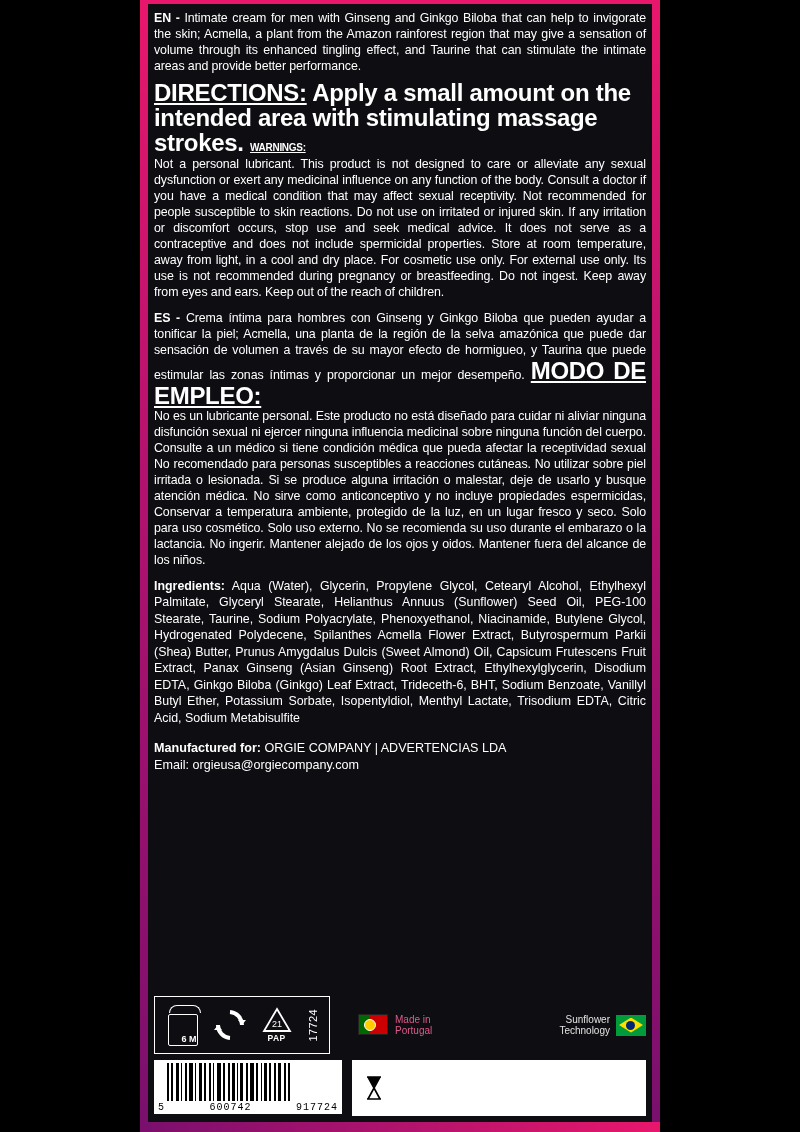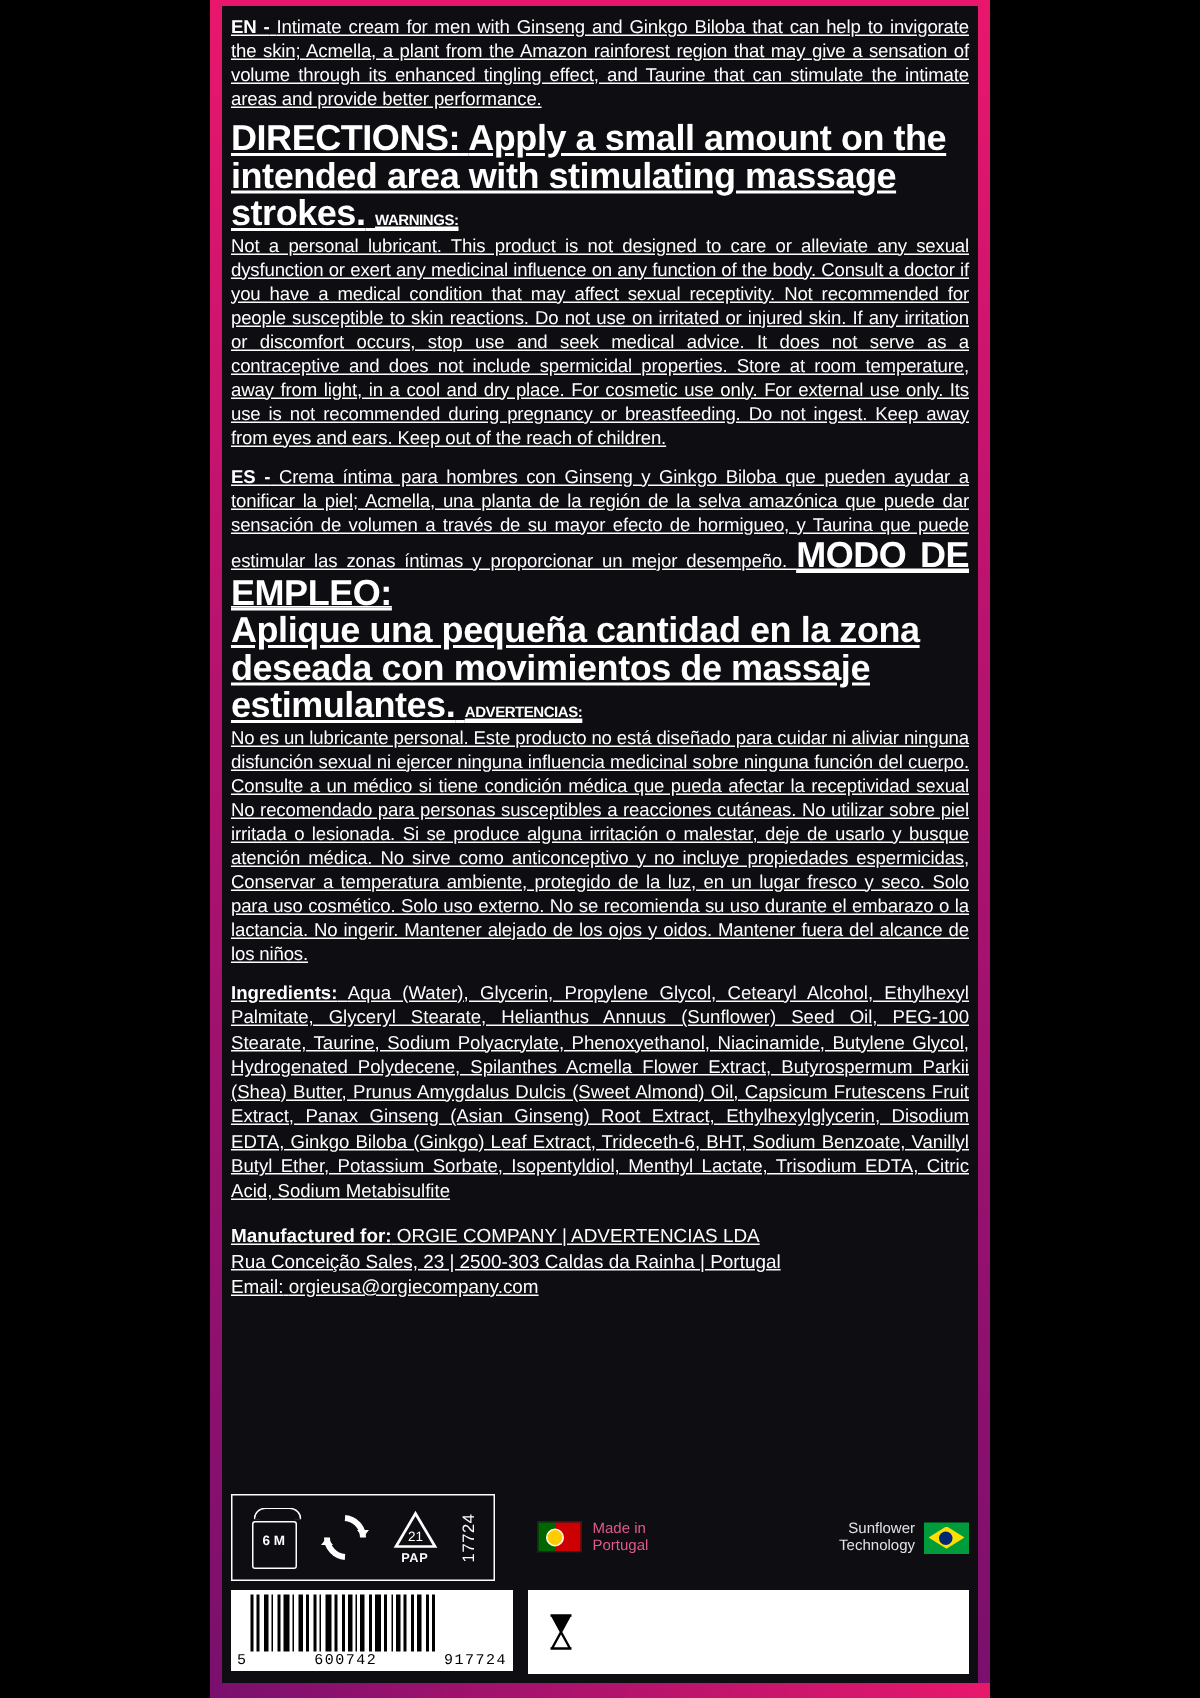--- a/index.html
+++ b/index.html
@@ -5,21 +5,21 @@
   html,body{margin:0;padding:0;background:#000;}
   body{width:800px;height:1132px;font-family:"Liberation Sans",sans-serif;color:#ffffff;}
   .page{position:relative;width:800px;height:1132px;background:#0d0d12;overflow:hidden;}
   
   .edge{position:absolute;top:0;bottom:0;width:8px;background:linear-gradient(180deg,#e8176c,#b5126f 40%,#7a0f6d);}
   .edge.left{left:140px;}
   .edge.right{right:140px;}
   .edge-outer{position:absolute;top:0;bottom:0;width:140px;background:#000;}
   .edge-outer.left{left:0;}
   .edge-outer.right{right:0;}
-  .content{position:absolute;left:148px;right:148px;top:0;bottom:0;padding:10px 6px 16px 6px;box-sizing:border-box;text-decoration:underline;}
+  .content{position:absolute;left:148px;right:148px;top:0;bottom:0;padding:10px 6px 16px 6px;box-sizing:border-box;}
   .bottombar{position:absolute;left:140px;right:140px;bottom:0;height:10px;background:linear-gradient(90deg,#7a0f6d,#e8176c);}
   .topbar{position:absolute;left:140px;right:140px;top:0;height:4px;background:#e8176c;}
 
   p{margin:0 0 0 0;}
   .blk{margin-bottom:9px;}
   .body-txt{font-size:12.4px;line-height:1.29;text-align:justify;letter-spacing:-0.1px;}
   .lang{font-weight:bold;}
   .big-head{font-size:24px;font-weight:bold;line-height:1.05;letter-spacing:-0.3px;}
   .u{text-decoration:underline;}
   .big-head .after{font-weight:bold;}
@@ -31,21 +31,21 @@
   .manu b{font-weight:bold;}
   .dist{font-size:12.6px;line-height:1.34;margin-top:12px;}
   .dist b{font-weight:bold;}
 
   
   .symbols{position:absolute;left:154px;right:154px;bottom:76px;height:62px;display:flex;align-items:center;}
   .sym-box{border:1.6px solid #fff;width:176px;height:58px;display:flex;align-items:center;justify-content:space-around;padding:0 4px;box-sizing:border-box;}
   .sym{width:34px;height:44px;position:relative;display:flex;flex-direction:column;align-items:center;justify-content:center;}
   .pao-jar{width:28px;height:30px;border:1.7px solid #fff;border-radius:2px;position:relative;}
   .pao-lid{width:30px;height:7px;border:1.7px solid #fff;border-bottom:none;border-radius:10px 10px 0 0;margin-bottom:1px;position:relative;left:2px;}
-  .pao-txt{position:absolute;bottom:13px;left:0;right:0;text-align:center;font-size:9px;font-weight:bold;}
+  .pao-txt{position:absolute;bottom:1px;left:0;right:0;text-align:right;font-size:9px;font-weight:bold;}
   .tri{width:30px;height:26px;position:relative;}
   .tri svg{display:block}
   .pap{font-size:8.5px;font-weight:bold;letter-spacing:0.4px;}
   .lotcode{writing-mode:vertical-rl;transform:rotate(180deg);font-size:11px;letter-spacing:0.4px;}
   .pt-flag{display:flex;margin-left:28px;}
   .flag-pt{width:28px;height:19px;display:flex;border:1px solid #222;}
   .flag-pt .g{width:40%;background:#006600;}
   .flag-pt .r{width:60%;background:#cc0000;position:relative;}
   .flag-pt .dot{position:absolute;left:-6px;top:4px;width:10px;height:10px;border-radius:50%;background:#ffcc00;border:1px solid #fff;}
   .made-txt{font-size:10px;line-height:1.12;margin-left:7px;color:#e05a8a;}
@@ -89,40 +89,35 @@
       </p>
       <p class="body-txt">Not a personal lubricant. This product is not designed to care or alleviate any sexual dysfunction or exert any medicinal influence on any function of the body. Consult a doctor if you have a medical condition that may affect sexual receptivity. Not recommended for people susceptible to skin reactions. Do not use on irritated or injured skin. If any irritation or discomfort occurs, stop use and seek medical advice. It does not serve as a contraceptive and does not include spermicidal properties. Store at room temperature, away from light, in a cool and dry place. For cosmetic use only. For external use only. Its use is not recommended during pregnancy or breastfeeding. Do not ingest. Keep away from eyes and ears. Keep out of the reach of children.</p>
     </div>
 
     <div class="blk sect">
       <p class="body-txt">
         <span class="lang">ES -</span>
         <span>Crema íntima para hombres con Ginseng y Ginkgo Biloba que pueden ayudar a tonificar la piel; Acmella, una planta de la región de la selva amazónica que puede dar sensación de volumen a través de su mayor efecto de hormigueo, y Taurina que puede estimular las zonas íntimas y proporcionar un mejor desempeño.</span>
         <span class="big-head u">MODO DE EMPLEO:</span>
       </p>
-      <p class="big-head">
-        <span class="after">Aplique una pequeña cantidad en la zona deseada con movimientos de massaje estimulantes.</span>
-        <span class="inline-head">ADVERTENCIAS:</span>
-      </p>
       <p class="body-txt">No es un lubricante personal. Este producto no está diseñado para cuidar ni aliviar ninguna disfunción sexual ni ejercer ninguna influencia medicinal sobre ninguna función del cuerpo. Consulte a un médico si tiene condición médica que pueda afectar la receptividad sexual No recomendado para personas susceptibles a reacciones cutáneas. No utilizar sobre piel irritada o lesionada. Si se produce alguna irritación o malestar, deje de usarlo y busque atención médica. No sirve como anticonceptivo y no incluye propiedades espermicidas, Conservar a temperatura ambiente, protegido de la luz, en un lugar fresco y seco. Solo para uso cosmético. Solo uso externo. No se recomienda su uso durante el embarazo o la lactancia. No ingerir. Mantener alejado de los ojos y oidos. Mantener fuera del alcance de los niños.</p>
     </div>
 
     <div class="blk sect">
       <p class="ingredients">
         <b>Ingredients:</b>
         <span>Aqua (Water), Glycerin, Propylene Glycol, Cetearyl Alcohol, Ethylhexyl Palmitate, Glyceryl Stearate, Helianthus Annuus (Sunflower) Seed Oil, PEG-100 Stearate, Taurine, Sodium Polyacrylate, Phenoxyethanol, Niacinamide, Butylene Glycol, Hydrogenated Polydecene, Spilanthes Acmella Flower Extract, Butyrospermum Parkii (Shea) Butter, Prunus Amygdalus Dulcis (Sweet Almond) Oil, Capsicum Frutescens Fruit Extract, Panax Ginseng (Asian Ginseng) Root Extract, Ethylhexylglycerin, Disodium EDTA, Ginkgo Biloba (Ginkgo) Leaf Extract, Trideceth-6, BHT, Sodium Benzoate, Vanillyl Butyl Ether, Potassium Sorbate, Isopentyldiol, Menthyl Lactate, Trisodium EDTA, Citric Acid, Sodium Metabisulfite</span>
       </p>
     </div>
 
     <div class="manu">
       <p>
         <b>Manufactured for:</b>
         <span>ORGIE COMPANY | ADVERTENCIAS LDA</span>
       </p>
-      <p>Rua Conceição Sales, 23 | 2500-303 Caldas da Rainha | Portugal</p>
       <p>
         <span>Email:</span>
         <span>orgieusa@orgiecompany.com</span>
       </p>
     </div>
 
 
   </div>
 
   <div class="symbols">

